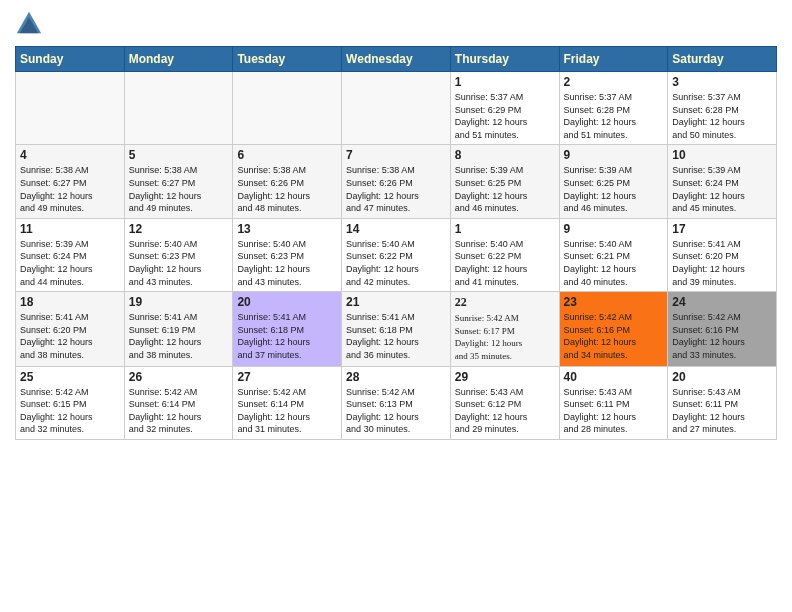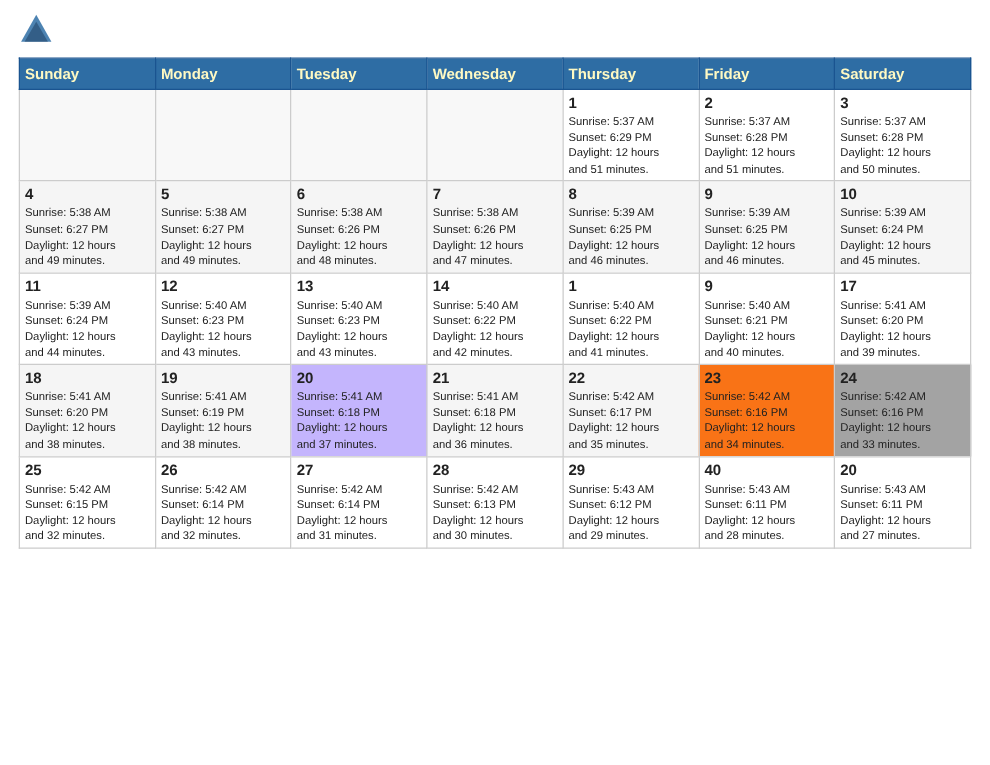--- a/index.html
+++ b/index.html
@@ -232,21 +232,21 @@
 Daylight: 12 hours
 and 37 minutes.</div>
           </td>
           <td style="background: rgb(245, 245, 245);">
             <span class="day-num">21</span>
             <div class="day-info" style="white-space: pre-line;">Sunrise: 5:41 AM
 Sunset: 6:18 PM
 Daylight: 12 hours
 and 36 minutes.</div>
           </td>
-          <td style="background: rgb(245, 245, 245);">
+          <td style="background: rgb(245, 245, 245); font-family: Liberation Serif, serif;">
             <span class="day-num">22</span>
             <div class="day-info" style="white-space: pre-line;">Sunrise: 5:42 AM
 Sunset: 6:17 PM
 Daylight: 12 hours
 and 35 minutes.</div>
           </td>
           <td style="background: #f97316;">
             <span class="day-num">23</span>
             <div class="day-info" style="white-space: pre-line;">Sunrise: 5:42 AM
 Sunset: 6:16 PM

